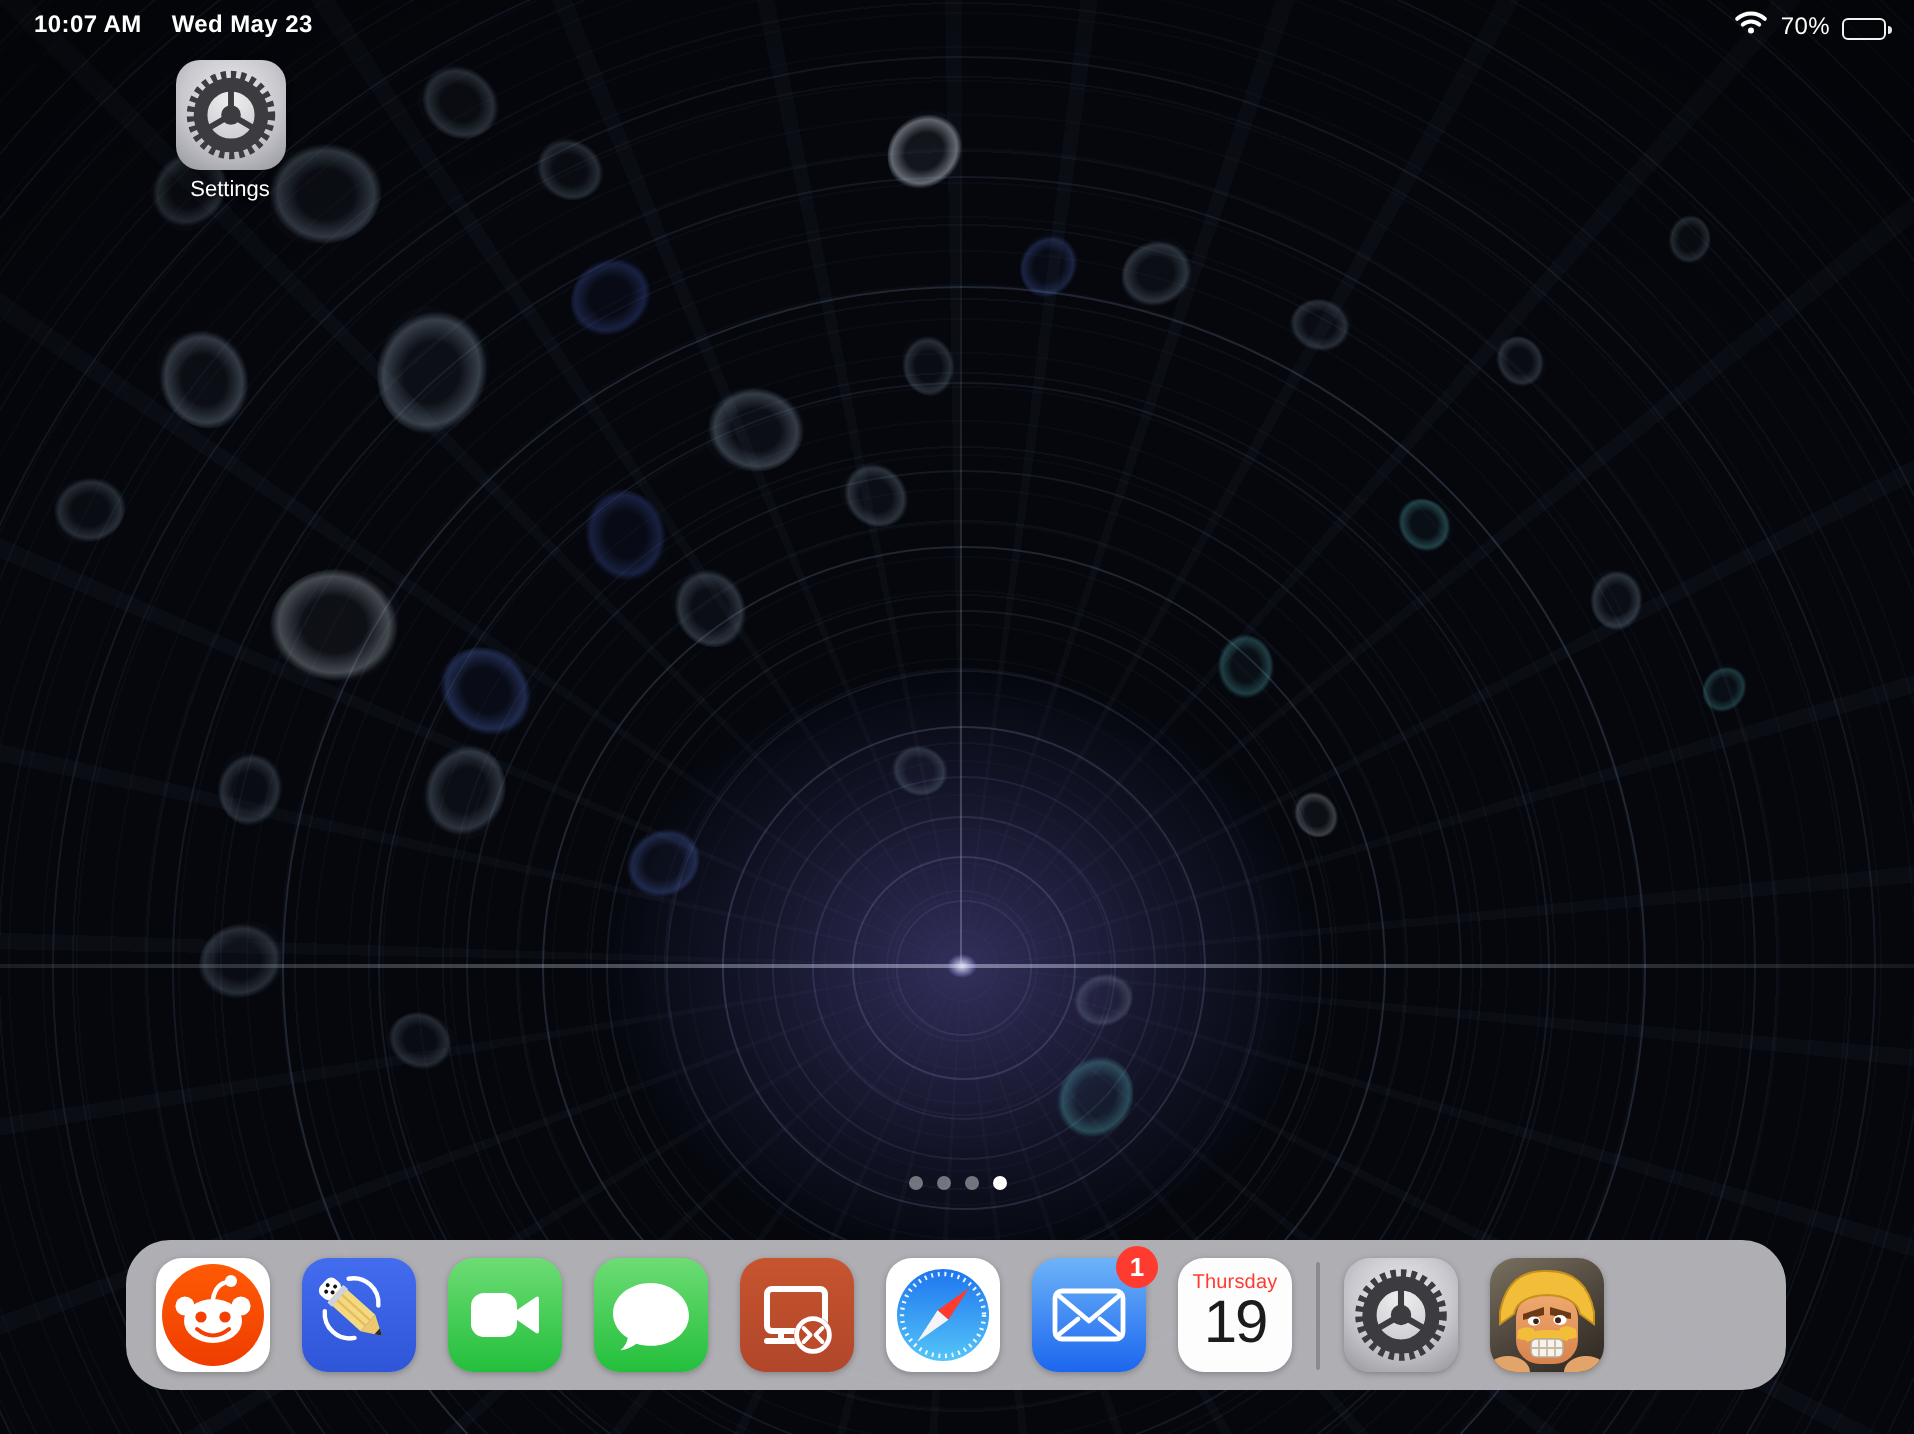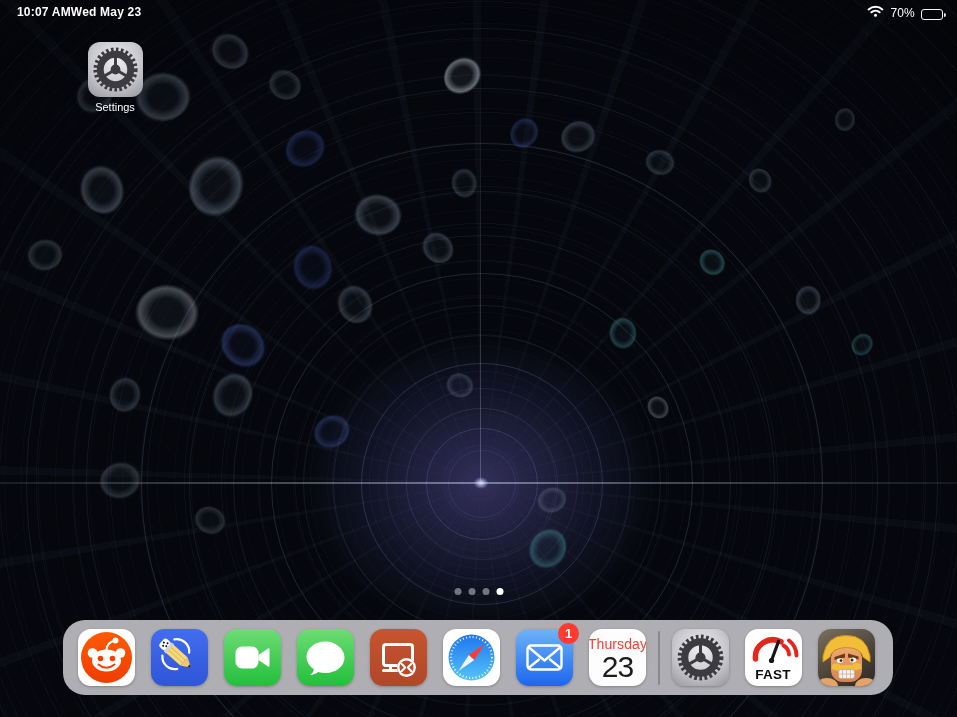--- a/index.html
+++ b/index.html
@@ -28,29 +28,29 @@
   .h-line{position:absolute;left:0;right:0;top:482px;height:2px;
     background:linear-gradient(90deg, rgba(200,215,235,.10), rgba(225,238,255,.42) 50%, rgba(200,215,235,.08));}
   .v-line{position:absolute;left:480px;top:60px;width:1px;height:423px;
     background:linear-gradient(rgba(200,215,235,0), rgba(200,215,235,.28));}
   .vignette{position:absolute;inset:0;
     background:radial-gradient(920px 720px at 481px 483px, transparent 55%, rgba(0,0,0,.55) 100%);}
   
   .statusbar{position:absolute;top:0;left:0;right:0;height:20px;color:#fff;
     display:flex;justify-content:space-between;align-items:center;
     padding:2px 14px 0 17px;font-size:12px;font-weight:700;letter-spacing:.2px;z-index:40;}
-  .sb-left{display:flex;align-items:center;}
+  .sb-left{display:flex;gap:15px;align-items:center;}
   .sb-right{display:flex;gap:6px;align-items:flex-end;font-weight:500;}
   .battery{width:22px;height:11px;border:1px solid rgba(255,255,255,.95);border-radius:3px;
     padding:1px;box-sizing:border-box;position:relative;}
   .battery-fill{height:100%;background:#fff;border-radius:1.5px;}
   .battery-nub{position:absolute;right:-3.5px;top:3px;width:2px;height:4.5px;
     background:rgba(255,255,255,.9);border-radius:0 2px 2px 0;}
   
-  .home-app{position:absolute;left:87px;top:42px;width:56px;text-align:center;z-index:30;}
+  .home-app{position:absolute;left:87px;top:30px;width:56px;text-align:center;z-index:30;}
   .app-icon{width:57px;height:57px;border-radius:13px;position:relative;overflow:hidden;
     box-shadow:0 1px 3px rgba(0,0,0,.25);}
   .home-app .app-icon{width:55px;height:55px;border-radius:12px;margin:0 auto;}
   .home-label{margin-top:4px;font-size:11px;color:#fff;text-shadow:0 1px 3px rgba(0,0,0,.7);}
   .settings-bg{background:radial-gradient(circle at 50% 35%, #efeff1, #c7c7cd 55%, #94949b);}
   
   .page-dots{position:absolute;left:50%;transform:translateX(-50%);top:588px;
     display:flex;gap:7px;z-index:30;}
   .dot{width:7px;height:7px;border-radius:50%;background:rgba(255,255,255,.42);}
   .dot.active{background:#fff;}
@@ -65,21 +65,21 @@
     background:#ff3b30;color:#fff;font-size:13px;font-weight:600;display:flex;
     align-items:center;justify-content:center;z-index:5;}
   .icon-svg{position:absolute;inset:0;width:100%;height:100%;}
   .reddit-bg{background:#fff;}
   .notability-bg{background:linear-gradient(180deg,#436cee,#2f55d8);}
   .green-bg{background:linear-gradient(180deg,#6ddc74,#23bf3c);}
   .rd-bg{background:linear-gradient(180deg,#c6552f,#b1462a);}
   .white-bg{background:#fff;}
   .mail-bg{background:linear-gradient(180deg,#6db3f8,#1c66ef);}
   .cal-bg{background:#fdfdfd;display:flex;flex-direction:column;align-items:center;}
-  .cal-weekday{font-size:14px;color:#ff3b30;margin-top:7px;letter-spacing:.1px;}
+  .cal-weekday{font-size:10px;color:#ff3b30;margin-top:7px;letter-spacing:.1px;}
   .cal-day{font-size:30px;font-weight:200;color:#1c1c1e;line-height:1;margin-top:0px;letter-spacing:-1px;}
   .coc-bg{background:linear-gradient(150deg,#79705f 0%,#4c443a 55%,#2c2721 100%);}
   .fast-label{position:absolute;left:0;right:0;bottom:4px;text-align:center;
     font-size:13.5px;font-weight:800;color:#0c0c0c;letter-spacing:.2px;}
 </style>
 </head>
 <body>
 
 <div class="wallpaper" id="wallpaper">
     <div class="ring" style="left: -219px; top: -217px; width: 1400px; height: 1400px;"></div>
@@ -290,21 +290,21 @@
           <path d="M44.5,39 L34,30.5"></path>
         </g>
       </svg>
     </div>
     <div class="badge">1</div>
   </div>
 
   <div class="dock-app">
     <div class="app-icon cal-bg">
       <div class="cal-weekday">Thursday</div>
-      <div class="cal-day">23</div>
+      <div class="cal-day">19</div>
     </div>
   </div>
 
   <div class="dock-divider"></div>
 
   <div class="dock-app">
     <div class="app-icon settings-bg">
       <svg class="icon-svg" viewBox="0 0 56 56">
         <g stroke="#3b3b40" fill="none">
           <circle cx="28" cy="28" r="20" stroke-width="5" stroke-dasharray="2.6 2.35"></circle>
@@ -313,34 +313,20 @@
             <line x1="28" y1="28" x2="28" y2="13.5"></line>
             <line x1="28" y1="28" x2="40.6" y2="35.3"></line>
             <line x1="28" y1="28" x2="15.4" y2="35.3"></line>
           </g>
         </g>
         <circle cx="28" cy="28" r="5" fill="#3b3b40"></circle>
       </svg>
     </div>
   </div>
 
-  <div class="dock-app">
-    <div class="app-icon white-bg">
-      <svg class="icon-svg" viewBox="0 0 57 57">
-        <g fill="none" stroke="#e8251c" stroke-linecap="round">
-          <path d="M10.5,30 A17.5,17.5 0 0 1 36,12.8" stroke-width="5.5"></path>
-          <path d="M38.5,16.5 A11,11 0 0 1 44,25.5" stroke-width="4"></path>
-          <path d="M44,11.5 A19,19 0 0 1 51.5,26.5" stroke-width="4"></path>
-        </g>
-        <line x1="26.5" y1="31.5" x2="33.5" y2="12.5" stroke="#15151a" stroke-width="3.2" stroke-linecap="round"></line>
-        <circle cx="26.5" cy="31.5" r="2.6" fill="#15151a"></circle>
-      </svg>
-      <div class="fast-label">FAST</div>
-    </div>
-  </div>
 
   <div class="dock-app">
     <div class="app-icon coc-bg">
       <svg class="icon-svg" viewBox="0 0 57 57">
         <defs>
             <linearGradient id="cf" x1="0" y1="0" x2="0" y2="1">
           <stop offset="0" stop-color="#efa96f"></stop>
               <stop offset="1" stop-color="#d9824c"></stop>
         </linearGradient>
           </defs>

